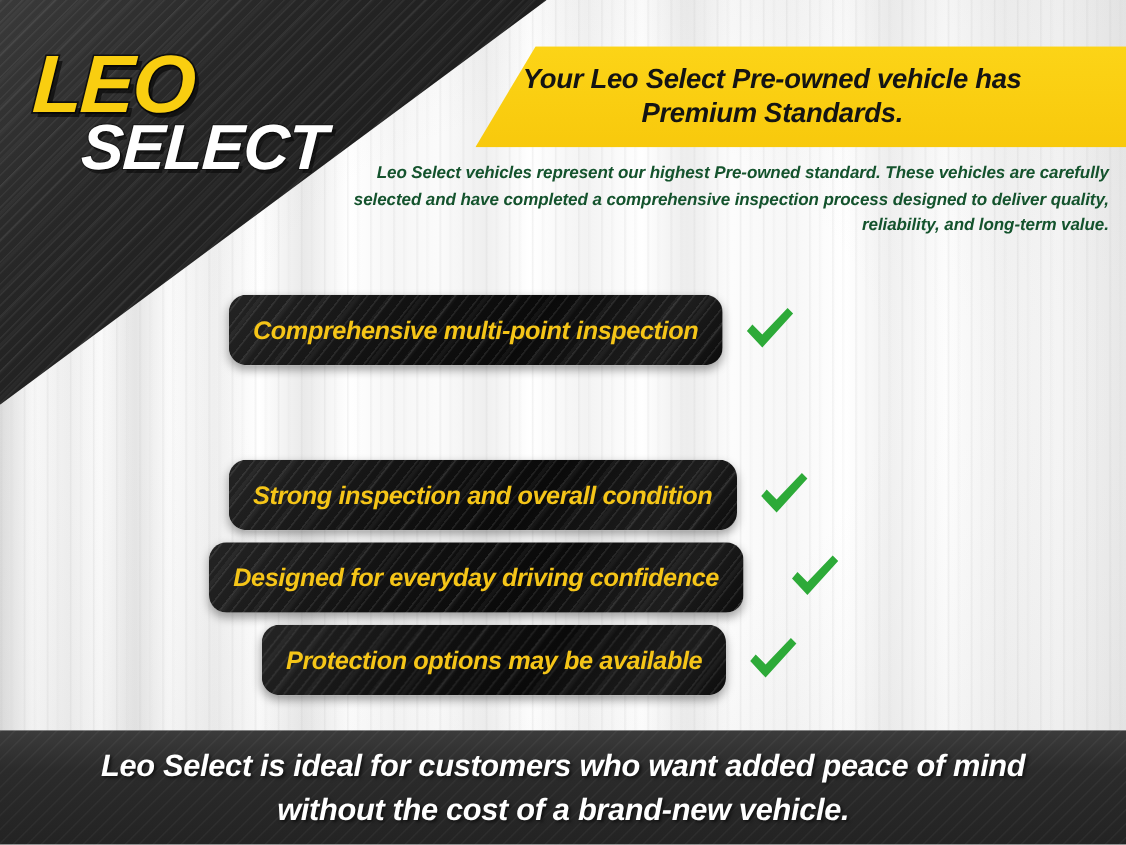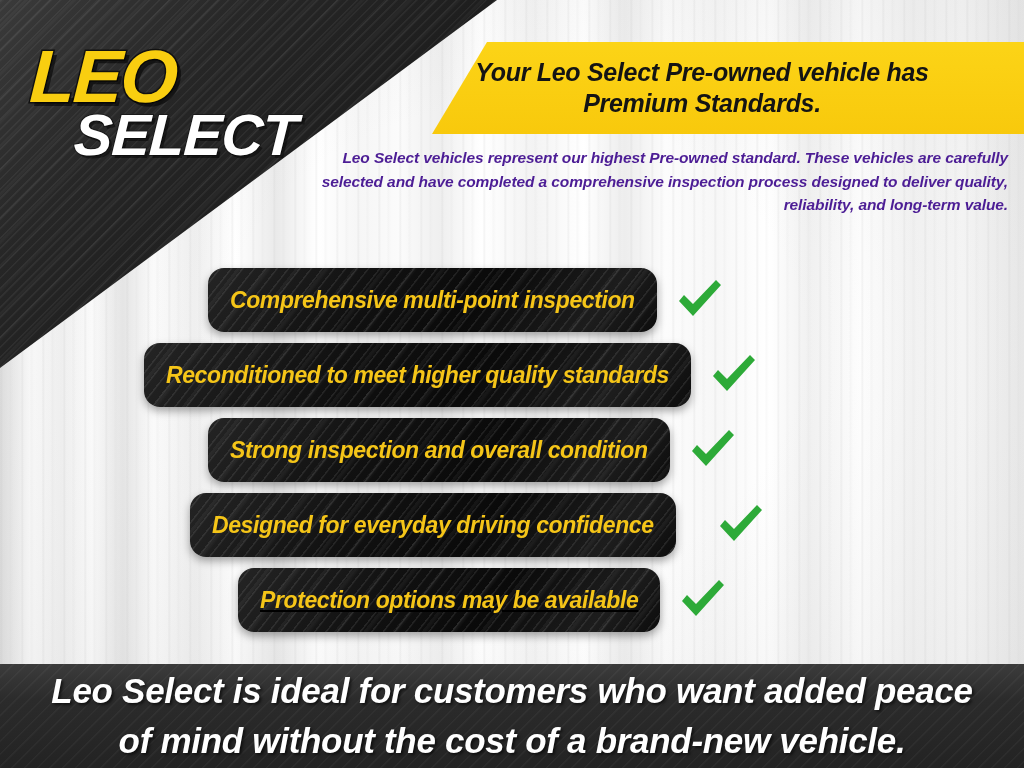--- a/index.html
+++ b/index.html
@@ -117,21 +117,21 @@
     letter-spacing:-0.3px;
   }
 
   
   .desc {
     position:absolute;
     left:300px; top:146px;
     width:708px;
     text-align:right;
     font-size:15.5px; font-weight:bold; font-style:italic;
-    color:#4c1d95;
+    color:#14532d;
     line-height:1.52;
     letter-spacing:-0.1px;
     z-index:5;
   }
 
   
   .features {
     position:absolute;
     left:0; top:268px;
     width:1024px; height:390px;
@@ -187,21 +187,21 @@
         rgba(255,255,255,0) 2px,
         rgba(255,255,255,0) 9px),
       linear-gradient(180deg,#3b3b3b 0%, #2b2b2b 35%, #232323 100%);
     display:flex; align-items:center; justify-content:center;
     z-index:6;
   }
   .footer-text {
     display:block;
     text-align:center;
     width:940px;
-    font-size:35px; font-weight:bold; font-style:italic;
+    font-size:28px; font-weight:bold; font-style:italic;
     color:#ffffff;
     line-height:1.42;
     letter-spacing:-0.3px;
     text-shadow:2px 2px 3px rgba(0,0,0,.6);
   }
 </style>
 </head>
 <body>
 
 <div id="poster">
@@ -227,48 +227,40 @@
 
     <div class="feature-row" style="left:208px; top:0px;">
       <div class="pill">
         <span class="pill-label">Comprehensive multi-point inspection</span>
       </div>
       <svg class="check" viewBox="0 0 56 56" aria-hidden="true">
         <path d="M8 29 L13 23 L22 32 L45 8 L50 13 L22 44 Z" fill="#2DAA38"></path>
       </svg>
     </div>
 
-    <div class="feature-row" style="left:144px; top:75px;">
-      <div class="pill">
-        <span class="pill-label">Reconditioned to meet higher quality standards</span>
-      </div>
-      <svg class="check" viewBox="0 0 56 56" aria-hidden="true">
-        <path d="M8 29 L13 23 L22 32 L45 8 L50 13 L22 44 Z" fill="#2DAA38"></path>
-      </svg>
-    </div>
 
     <div class="feature-row" style="left:208px; top:150px;">
       <div class="pill">
         <span class="pill-label">Strong inspection and overall condition</span>
       </div>
       <svg class="check" viewBox="0 0 56 56" aria-hidden="true">
         <path d="M8 29 L13 23 L22 32 L45 8 L50 13 L22 44 Z" fill="#2DAA38"></path>
       </svg>
     </div>
 
     <div class="feature-row" style="left:190px; top:225px;gap:22px;">
       <div class="pill">
         <span class="pill-label">Designed for everyday driving confidence</span>
       </div>
       <svg class="check" viewBox="0 0 56 56" aria-hidden="true">
         <path d="M8 29 L13 23 L22 32 L45 8 L50 13 L22 44 Z" fill="#2DAA38"></path>
       </svg>
     </div>
 
-    <div class="feature-row" style="left:238px; top:300px;text-decoration:underline;">
+    <div class="feature-row" style="left:238px; top:300px;">
       <div class="pill">
         <span class="pill-label">Protection options may be available</span>
       </div>
       <svg class="check" viewBox="0 0 56 56" aria-hidden="true">
         <path d="M8 29 L13 23 L22 32 L45 8 L50 13 L22 44 Z" fill="#2DAA38"></path>
       </svg>
     </div>
 
   </div>
 

